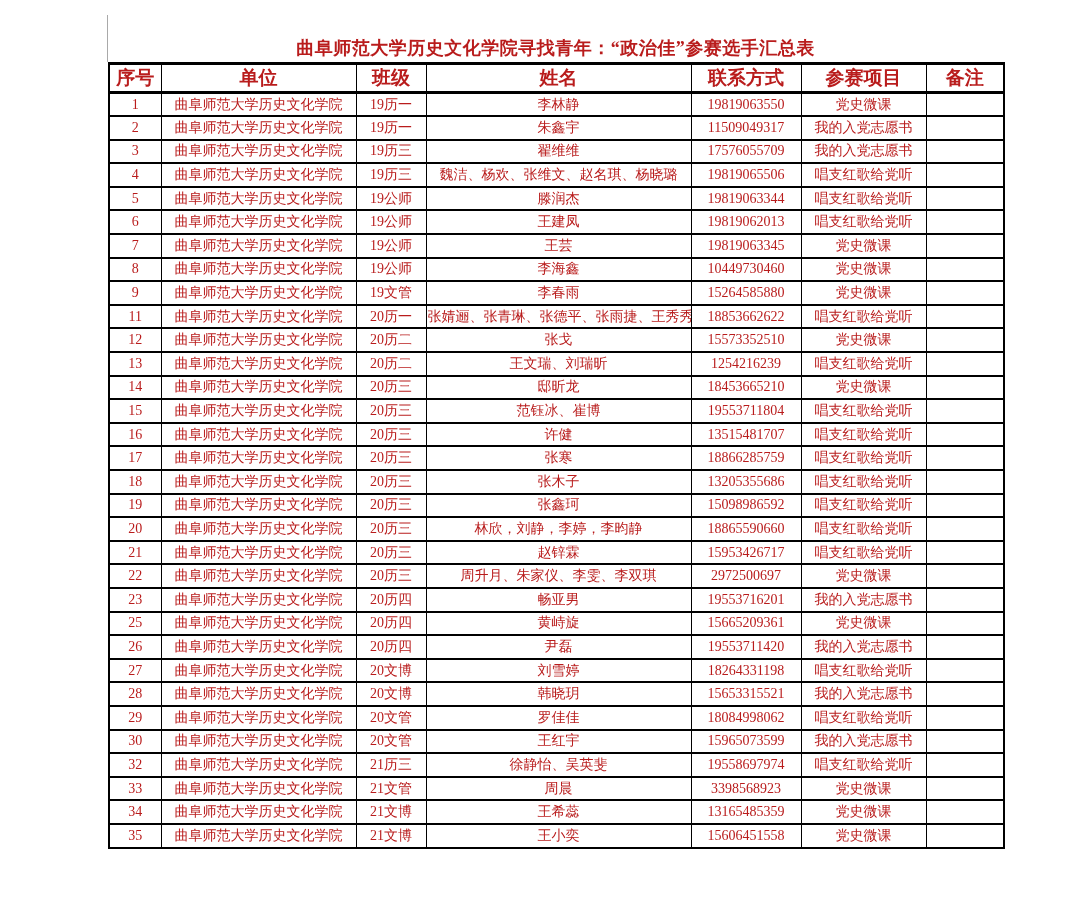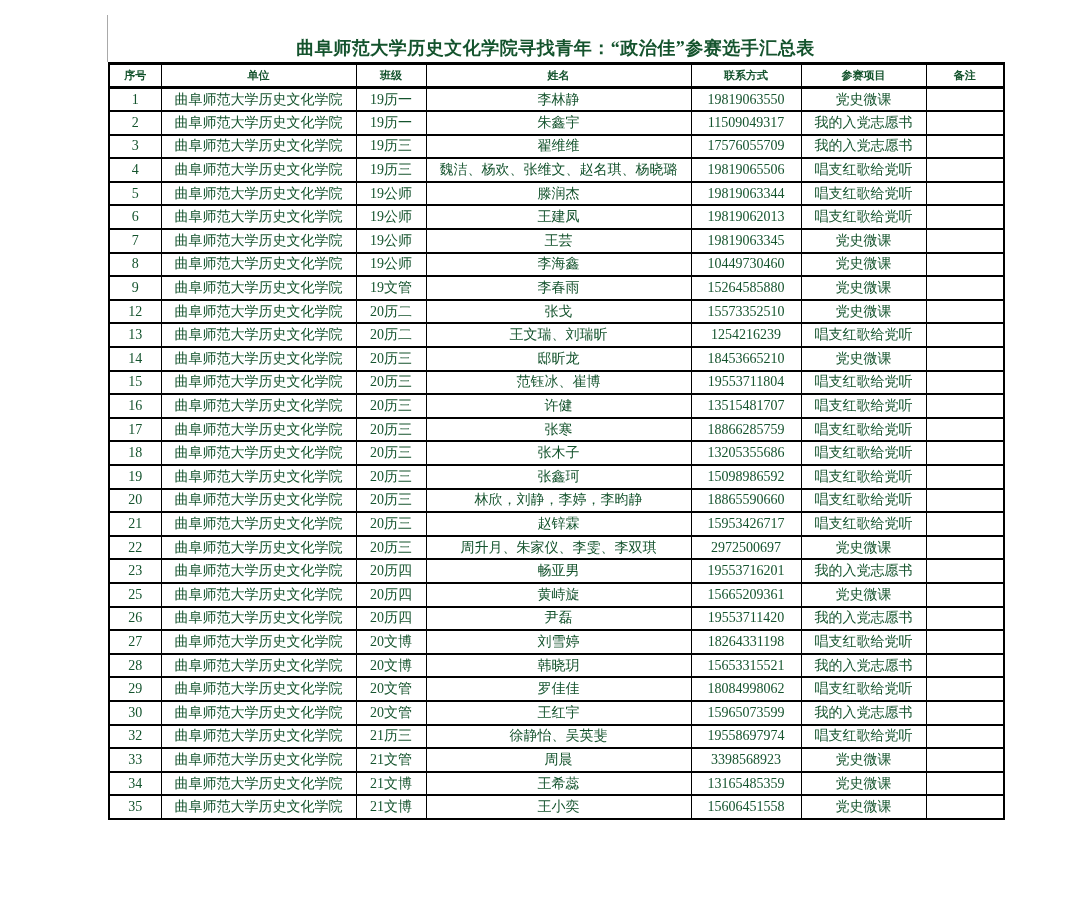--- a/index.html
+++ b/index.html
@@ -1,21 +1,21 @@
 <!DOCTYPE html>
 <html><head>
 <meta charset="utf-8">
 <style>
   * { margin:0; padding:0; box-sizing:border-box; }
   html,body { background:#ffffff; }
   .page {
     position:relative;
     width:1080px; height:924px;
     background:#ffffff;
-    color:#14532d;
+    color:#b91c1c;
     font-family:"Liberation Serif","DejaVu Serif",serif;
     overflow:hidden;
   }
   .col-edge-line {
     position:absolute;
     left:107px; top:15px;
     width:1px; height:47px;
     background:#a9a9a9;
   }
   .doc-title {
@@ -43,21 +43,21 @@
     border-bottom:2px solid #000;
     text-align:center;
     vertical-align:middle;
     padding:0 1px;
     overflow:hidden;
     white-space:nowrap;
   }
   table.roster { border:2px solid #000; }
   table.roster thead th {
     height:24px;
-    font-size:11px;
+    font-size:19px;
     font-weight:bold;
     border-top:3px solid #000;
     border-bottom:3px solid #000;
   }
   table.roster tbody td {
     height:23.6px;
     font-size:14px;
     line-height:1;
   }
   td.c-serial { font-size:13px; }
@@ -170,20 +170,29 @@
         <tr>
           <td class="c-serial">9</td>
           <td class="c-unit">曲阜师范大学历史文化学院</td>
           <td class="c-class">19文管</td>
           <td class="c-name">李春雨</td>
           <td class="c-phone">15264585880</td>
           <td class="c-project">党史微课</td>
           <td class="c-note"></td>
         </tr>
         <tr>
+          <td class="c-serial">11</td>
+          <td class="c-unit">曲阜师范大学历史文化学院</td>
+          <td class="c-class">20历一</td>
+          <td class="c-name">张婧逦、张青琳、张德平、张雨捷、王秀秀</td>
+          <td class="c-phone">18853662622</td>
+          <td class="c-project">唱支红歌给党听</td>
+          <td class="c-note"></td>
+        </tr>
+        <tr>
           <td class="c-serial">12</td>
           <td class="c-unit">曲阜师范大学历史文化学院</td>
           <td class="c-class">20历二</td>
           <td class="c-name">张戈</td>
           <td class="c-phone">15573352510</td>
           <td class="c-project">党史微课</td>
           <td class="c-note"></td>
         </tr>
         <tr>
           <td class="c-serial">13</td>

